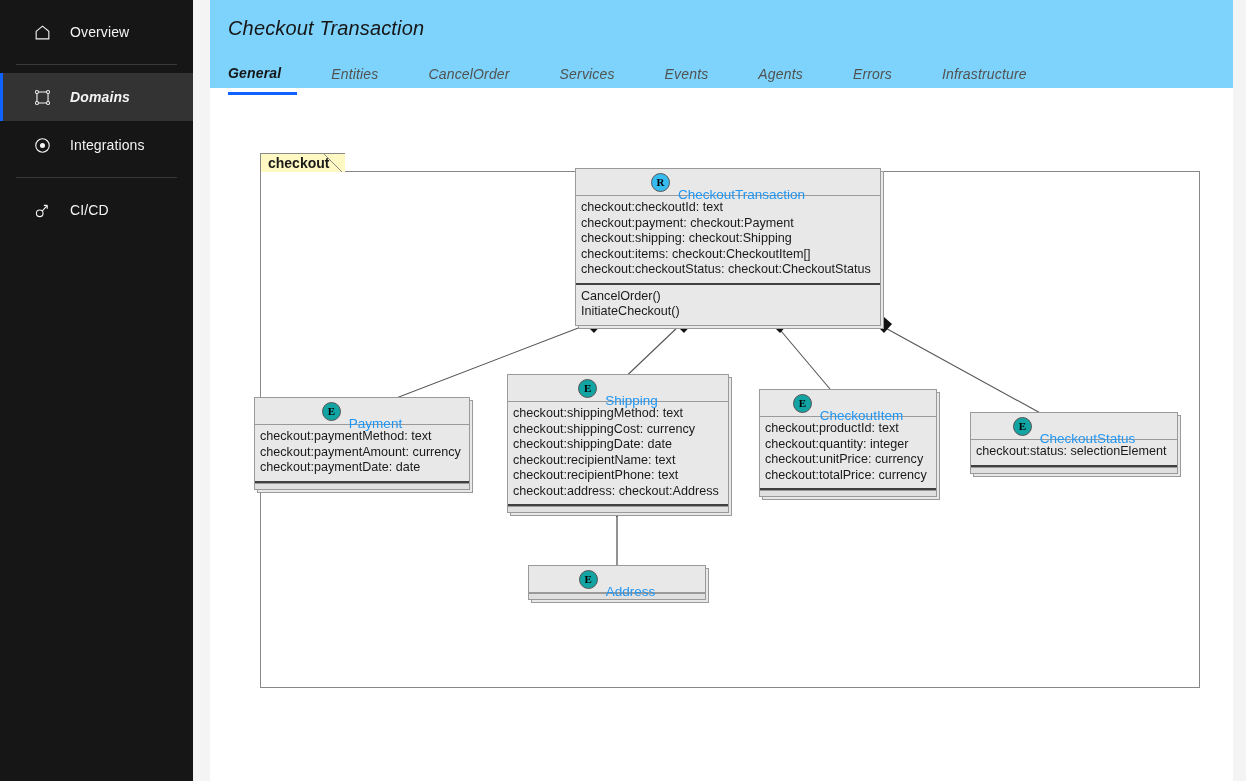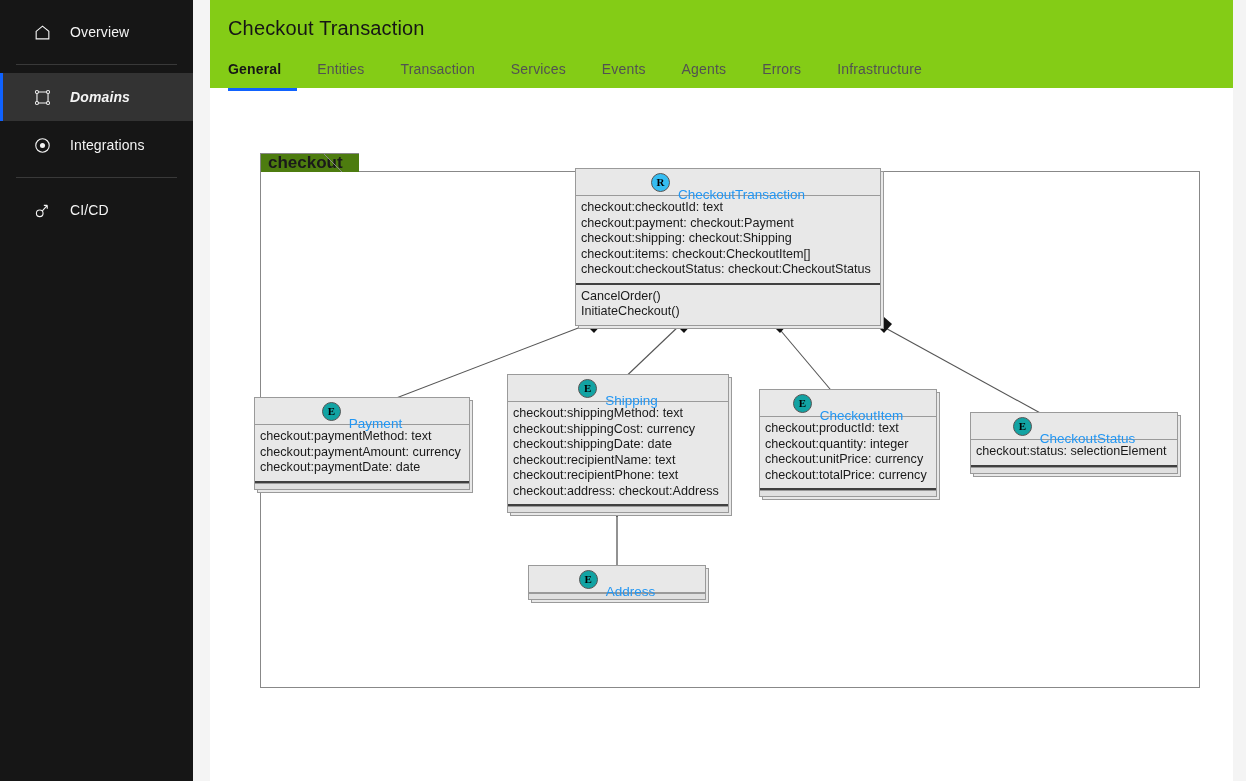--- a/index.html
+++ b/index.html
@@ -67,40 +67,41 @@
   .content-card {
     position: relative;
     background: #ffffff;
     width: 1036px;
     height: 781px;
     overflow: hidden;
   }
   .sticky-header {
     position: absolute;
     top: 0; left: 0; right: 0;
-    background: #84cc16;
+    background: #7dd3fc;
     z-index: 20;
     padding: 0 18px;
     height: 88px;
+    font-style: italic;
   }
   .page-title {
     font-size: 20px;
     font-weight: 400;
     color: #161616;
     line-height: 28px;
     letter-spacing: .16px;
     margin: 14px 0 0 0;
     padding: 0;
   }
   .tabs {
     display: flex;
-    align-items: center;
+    align-items: flex-end;
     height: 40px;
     margin-top: 13px;
-    gap: 4px;
+    gap: 18px;
   }
   .tab {
     font-size: 14px;
     color: #525252;
     padding: 0 16px 10px 16px;
     line-height: 18px;
     cursor: pointer;
     white-space: nowrap;
     border-bottom: 2px solid transparent;
     letter-spacing: .16px;
@@ -138,26 +139,26 @@
   }
   .pkg {
     position: absolute;
     left: 32px; top: 0px;
     width: 940px; height: 535px;
   }
   .pkg-tab {
     position: absolute;
     left: 0; top: 0;
     height: 19px;
-    background: #4d7c0f;
+    background: #fef9c3;
     border: 1px solid #888888;
     border-bottom: none;
     border-right: none;
     padding: 0 16px 0 7px;
-    font-size: 17px;
+    font-size: 14px;
     font-weight: bold;
     color: #1a1a1a;
     line-height: 18px;
     z-index: 3;
   }
   .pkg-tab-slant {
     position: absolute;
     left: 63px; top: 0px;
     width: 20px; height: 20px;
     z-index: 3;
@@ -410,21 +411,21 @@
           </div>
 
         </div>
       </div>
 
       <div class="sticky-header">
         <h1 class="page-title">Checkout Transaction</h1>
         <div class="tabs">
           <div class="tab active">General</div>
           <div class="tab">Entities</div>
-          <div class="tab">Transaction</div>
+          <div class="tab">CancelOrder</div>
           <div class="tab">Services</div>
           <div class="tab">Events</div>
           <div class="tab">Agents</div>
           <div class="tab">Errors</div>
           <div class="tab">Infrastructure</div>
         </div>
       </div>
 
     </div>
     <div class="scrollbar-track"></div>

